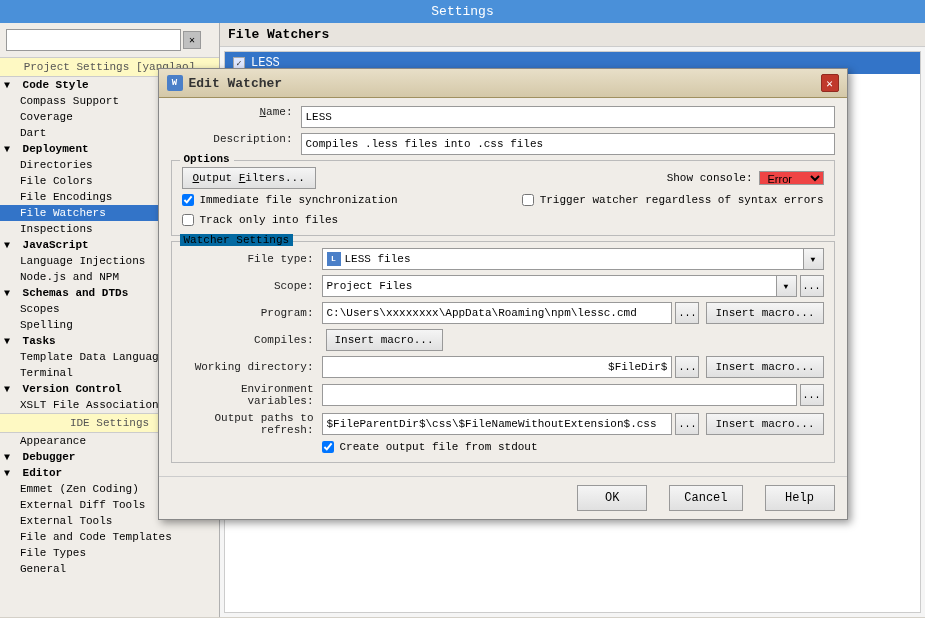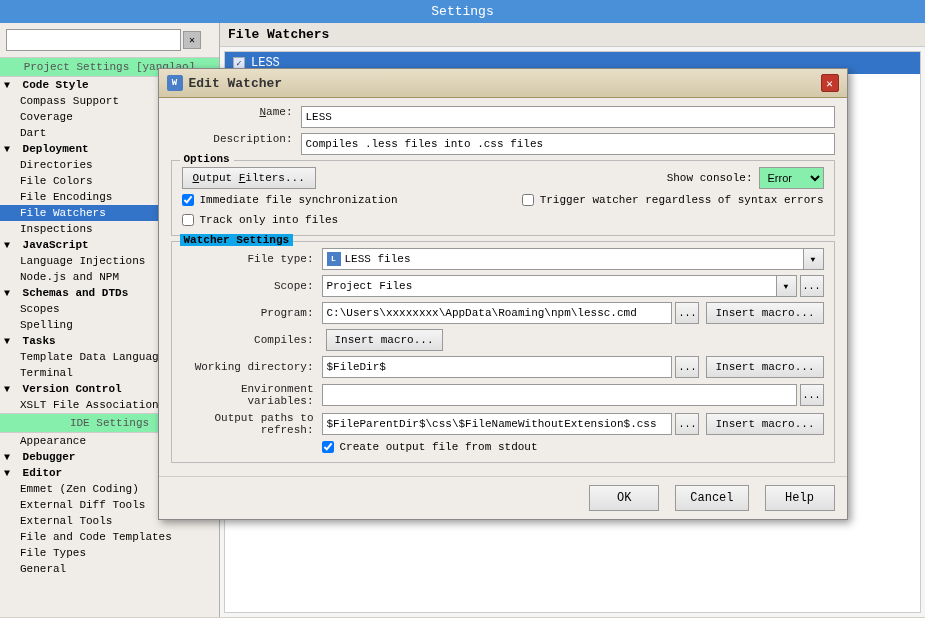--- a/index.html
+++ b/index.html
@@ -62,21 +62,21 @@
       font-size: 10px;
     }
 
     .section-label {
       text-align: center;
       font-size: 11px;
       color: #555;
       padding: 3px 0;
       border-top: 1px solid #ccc;
       border-bottom: 1px solid #ccc;
-      background: #86efac;
+      background: #fef9c3;
     }
 
     .sidebar-item {
       padding: 2px 8px 2px 12px;
       cursor: pointer;
       font-size: 11px;
       color: #000;
       white-space: nowrap;
     }
     .sidebar-item.active {
@@ -283,42 +283,42 @@
     }
     .checkbox-row input[type=checkbox] {
       width: 12px;
       height: 12px;
     }
     .checkbox-label {
       font-size: 11px;
     }
 
     .show-console-select {
-      height: 22px;
-      border: 1px solid #999;
-      background: #86efac;
+      height: 14px;
+      border: 1px solid #999;
+      background: #ef4444;
       font-size: 11px;
       padding: 0 4px;
     }
 
     
     .watcher-settings-group {
       border: 1px solid #bbb;
       margin: 5px 0;
       padding: 6px 10px;
       position: relative;
     }
     .watcher-settings-legend {
       position: absolute;
       top: -8px;
       left: 8px;
-      background: #0ea5e9;
+      background: #0369a1;
       padding: 0 4px;
       font-size: 11px;
-      font-weight: bold;
+      font-weight: normal;
     }
 
     .ws-form-row {
       display: flex;
       align-items: center;
       margin-bottom: 5px;
     }
     .ws-label {
       width: 140px;
       font-size: 11px;
@@ -407,21 +407,21 @@
       color: white;
       text-align: center;
       line-height: 14px;
       font-weight: bold;
     }
 
     
     .dialog-footer {
       display: flex;
       justify-content: flex-end;
-      gap: 16px;
+      gap: 22px;
       padding: 8px 12px;
       border-top: 1px solid #ccc;
     }
     .footer-btn {
       height: 26px;
       min-width: 70px;
       padding: 2px 14px;
       border: 1px solid #999;
       background: linear-gradient(to bottom, #f5f5f5, #e0e0e0);
       font-size: 12px;
@@ -665,21 +665,21 @@
         <div class="ws-form-row">
           <div class="ws-label">Compiles:</div>
           <div class="ws-input-with-btn">
             <button class="insert-macro-btn">Insert macro...</button>
           </div>
         </div>
 
         <div class="ws-form-row">
           <div class="ws-label">Working directory:</div>
           <div class="ws-input-with-btn">
-            <input class="ws-input" type="text" value="$FileDir$" style="flex: 1 1 0%;">
+            <input class="ws-input" type="text" value="$FileDir$" style="flex: 1 1 0%; text-align: right;">
             <div class="browse-btn">...</div>
             <button class="insert-macro-btn">Insert macro...</button>
           </div>
         </div>
 
         <div class="ws-form-row">
           <div class="ws-label">Environment variables:</div>
           <div class="ws-input-with-btn">
             <input class="ws-input" type="text" value="" style="flex: 1 1 0%;">
             <div class="browse-btn">...</div>

